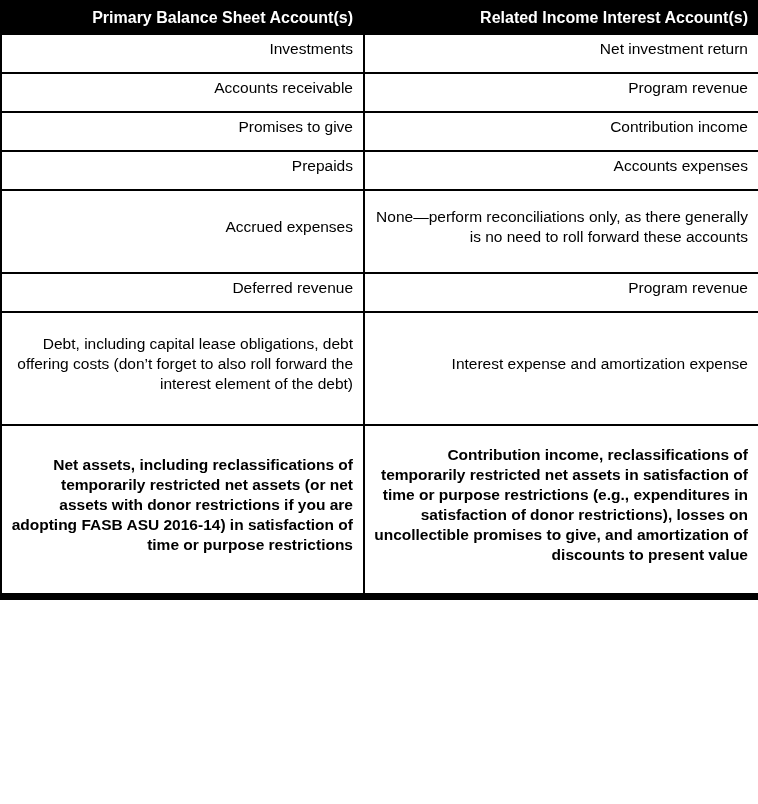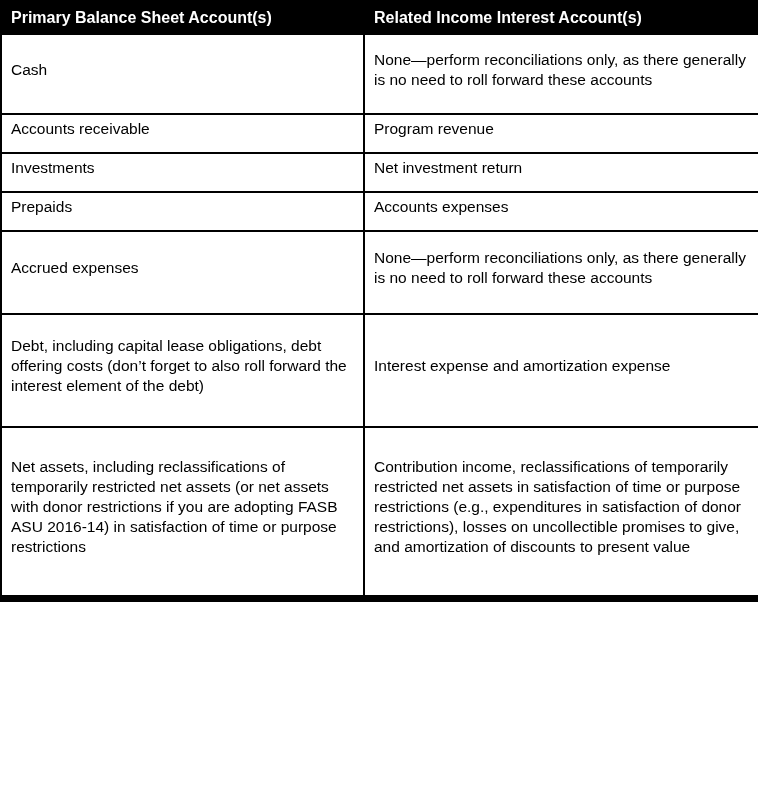--- a/index.html
+++ b/index.html
@@ -22,21 +22,21 @@
     table-layout:fixed;
     border-left:2px solid var(--border);
     border-right:2px solid var(--border);
     border-top:2px solid var(--border);
     border-bottom:7px solid var(--border);
   }
   table.account-table col.col-balance{width:363px;}
   table.account-table col.col-income{width:395px;}
   th,td{
     border:2px solid var(--border);
-    text-align:left;
+    text-align:right;
     vertical-align:middle;
     padding:4px 10px 13px 9px;
     font-size:15.5px;
     line-height:20px;
     overflow:hidden;
   }
   th{
     background:var(--header-bg);
     color:var(--header-text);
     font-weight:bold;
@@ -54,42 +54,46 @@
     <col class="col-balance">
     <col class="col-income">
   </colgroup>
   <thead>
     <tr style="height:33px;">
       <th>Primary Balance Sheet Account(s)</th>
       <th>Related Income Interest Account(s)</th>
     </tr>
   </thead>
   <tbody>
-    <tr style="height:80px;">
-      <td>Cash</td>
-      <td>None—perform reconciliations only, as there generally is no need to roll forward these accounts</td>
+    <tr style="height:33px;">
+      <td>Investments</td>
+      <td>Net investment return</td>
     </tr>
     <tr style="height:32px;">
       <td>Accounts receivable</td>
       <td>Program revenue</td>
     </tr>
-    <tr style="height:33px;">
-      <td>Investments</td>
-      <td>Net investment return</td>
+    <tr style="height:32px;">
+      <td>Promises to give</td>
+      <td>Contribution income</td>
     </tr>
     <tr style="height:21px;">
       <td>Prepaids</td>
       <td>Accounts expenses</td>
     </tr>
     <tr style="height:83px;border-radius:25px;">
       <td>Accrued expenses</td>
       <td>None—perform reconciliations only, as there generally is no need to roll forward these accounts</td>
     </tr>
+    <tr style="height:32px;">
+      <td>Deferred revenue</td>
+      <td>Program revenue</td>
+    </tr>
     <tr style="height:113px;">
       <td>Debt, including capital lease obligations, debt offering costs (don’t forget to also roll forward the interest element of the debt)</td>
       <td>Interest expense and amortization expense</td>
     </tr>
-    <tr style="height:171px;">
+    <tr style="height:171px;font-weight:bold;">
       <td>Net assets, including reclassifications of temporarily restricted net assets (or net assets with donor restrictions if you are adopting FASB ASU 2016-14) in satisfaction of time or purpose restrictions</td>
       <td>Contribution income, reclassifications of temporarily restricted net assets in satisfaction of time or purpose restrictions (e.g., expenditures in satisfaction of donor restrictions), losses on uncollectible promises to give, and amortization of discounts to present value</td>
     </tr>
   </tbody>
 </table>
 
 </body></html>

